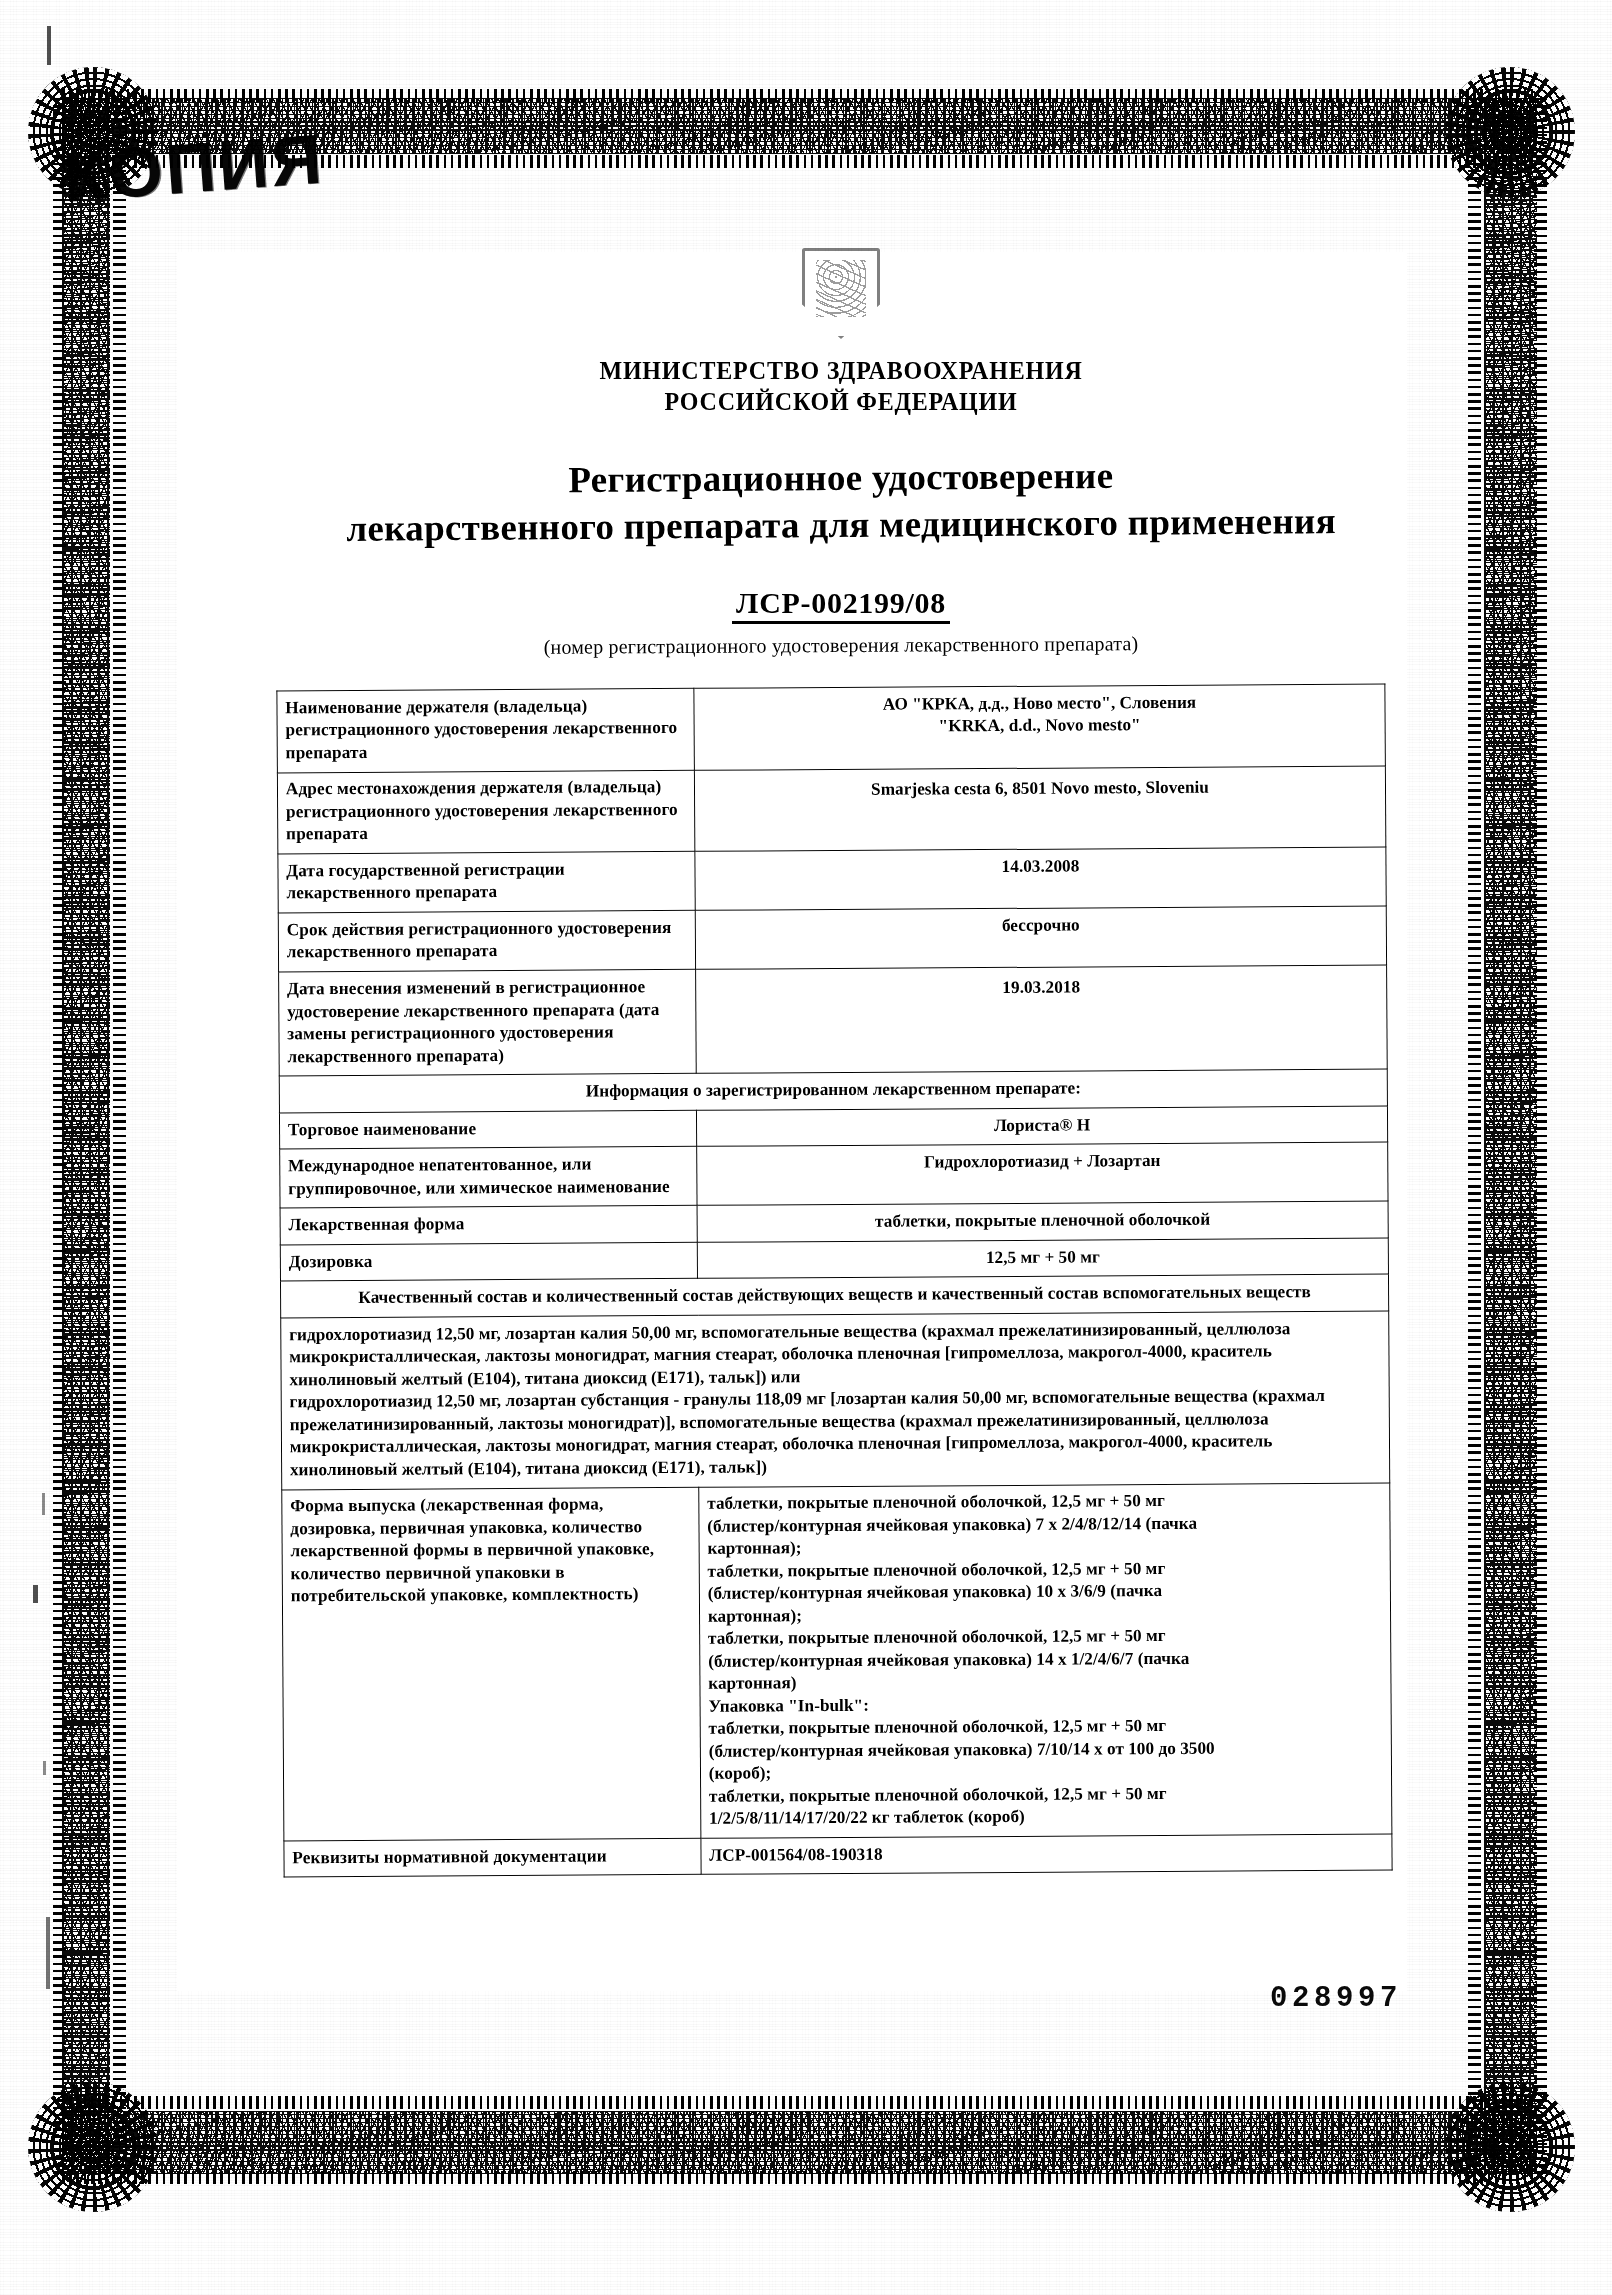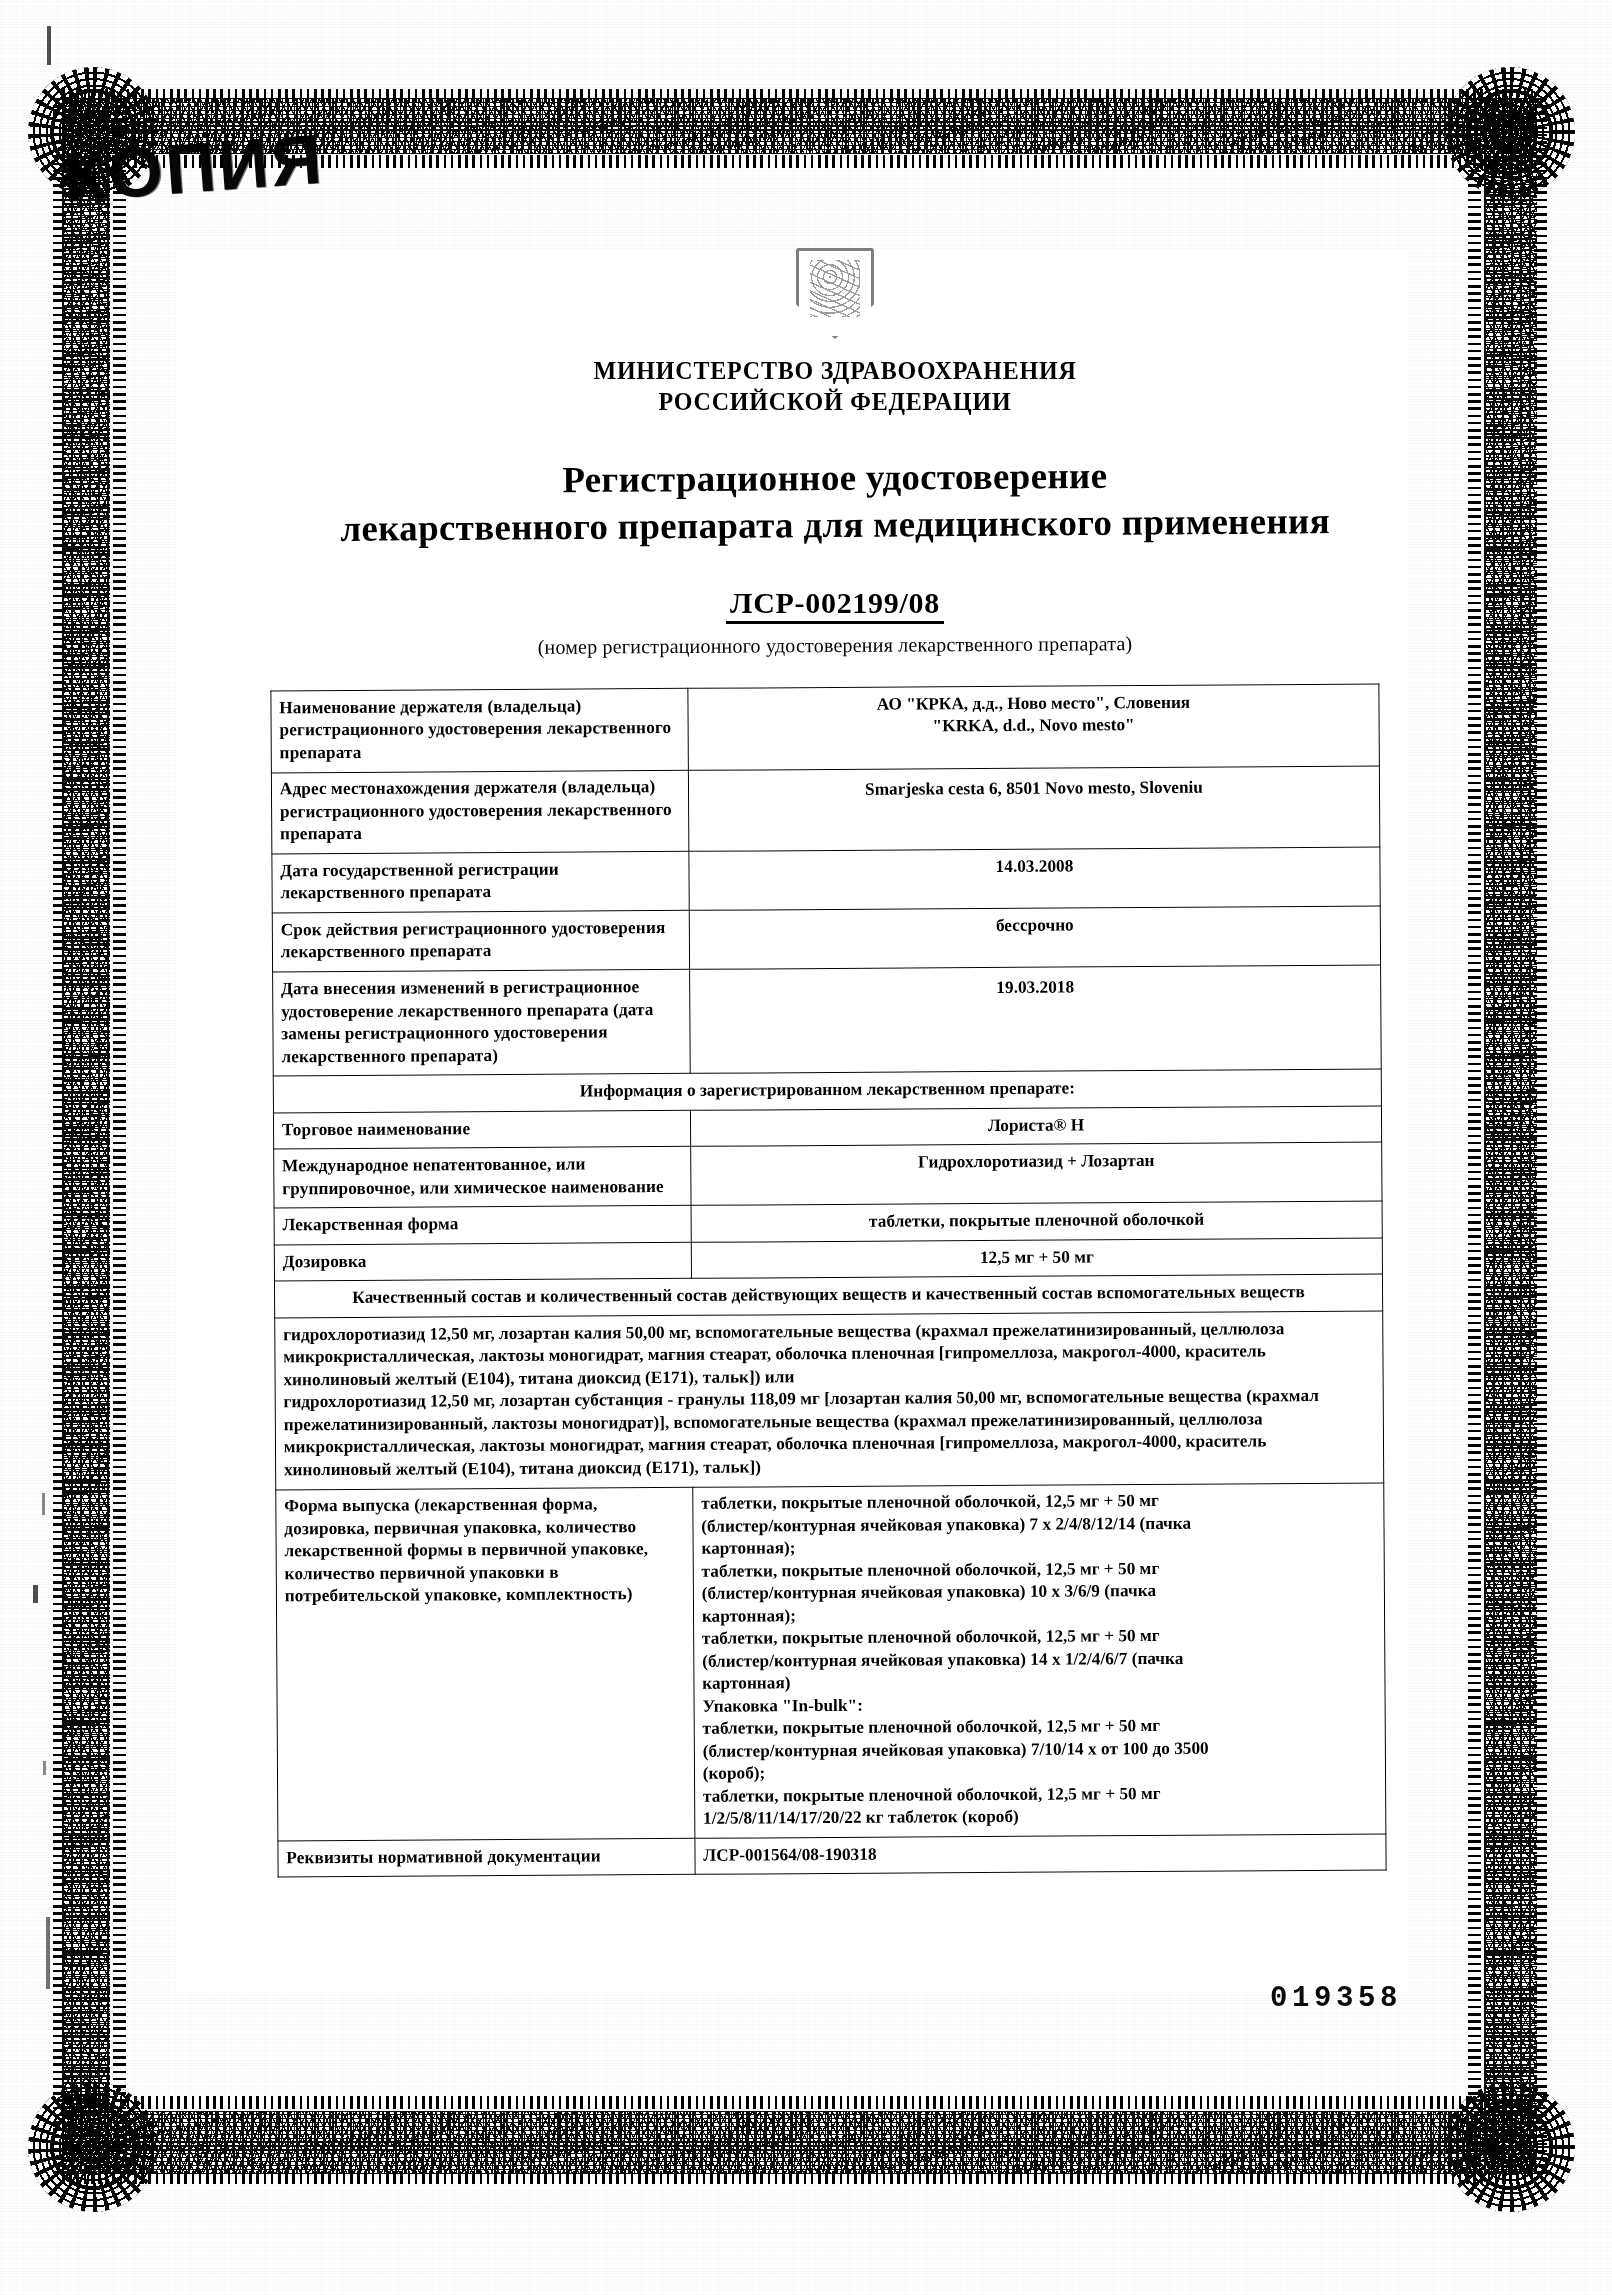--- a/index.html
+++ b/index.html
@@ -90,21 +90,21 @@
   #kopiya{
     position:absolute;left:63px;top:128px;z-index:9;
     font-family:"Liberation Sans","DejaVu Sans",sans-serif;
     font-weight:700;font-size:70px;letter-spacing:2.6px;
     color:#000;transform:rotate(-4.2deg);
     text-shadow:1.3px 0.7px 0 rgba(0,0,0,.55);
     opacity:.94;
   }
 
   
-  .content{position:absolute;left:274px;top:248px;width:1122px;z-index:6;}
+  .content{position:absolute;left:280px;top:248px;width:1122px;z-index:6;}
 
   .emblem{
     margin:0 auto 17px auto;width:78px;height:91px;position:relative;opacity:.55;
   }
   .emblem .shield{
     position:absolute;inset:0;
     border:3.3px solid #1a1a1a;
     border-radius:2.6px 2.6px 46% 46%/2.6px 2.6px 34% 34%;
     clip-path:polygon(0 0,100% 0,100% 62%,50% 100%,0 62%);
   }
@@ -326,17 +326,17 @@
 
         <tr>
           <td class="lbl">Реквизиты нормативной документации</td>
           <td class="pack">ЛСР-001564/08-190318</td>
         </tr>
 
       </tbody>
     </table>
   </div>
 
-  <div class="serial">019358</div>
+  <div class="serial">028997</div>
 
   <div id="grain"></div>
 </div>
 
 
 </body></html>

